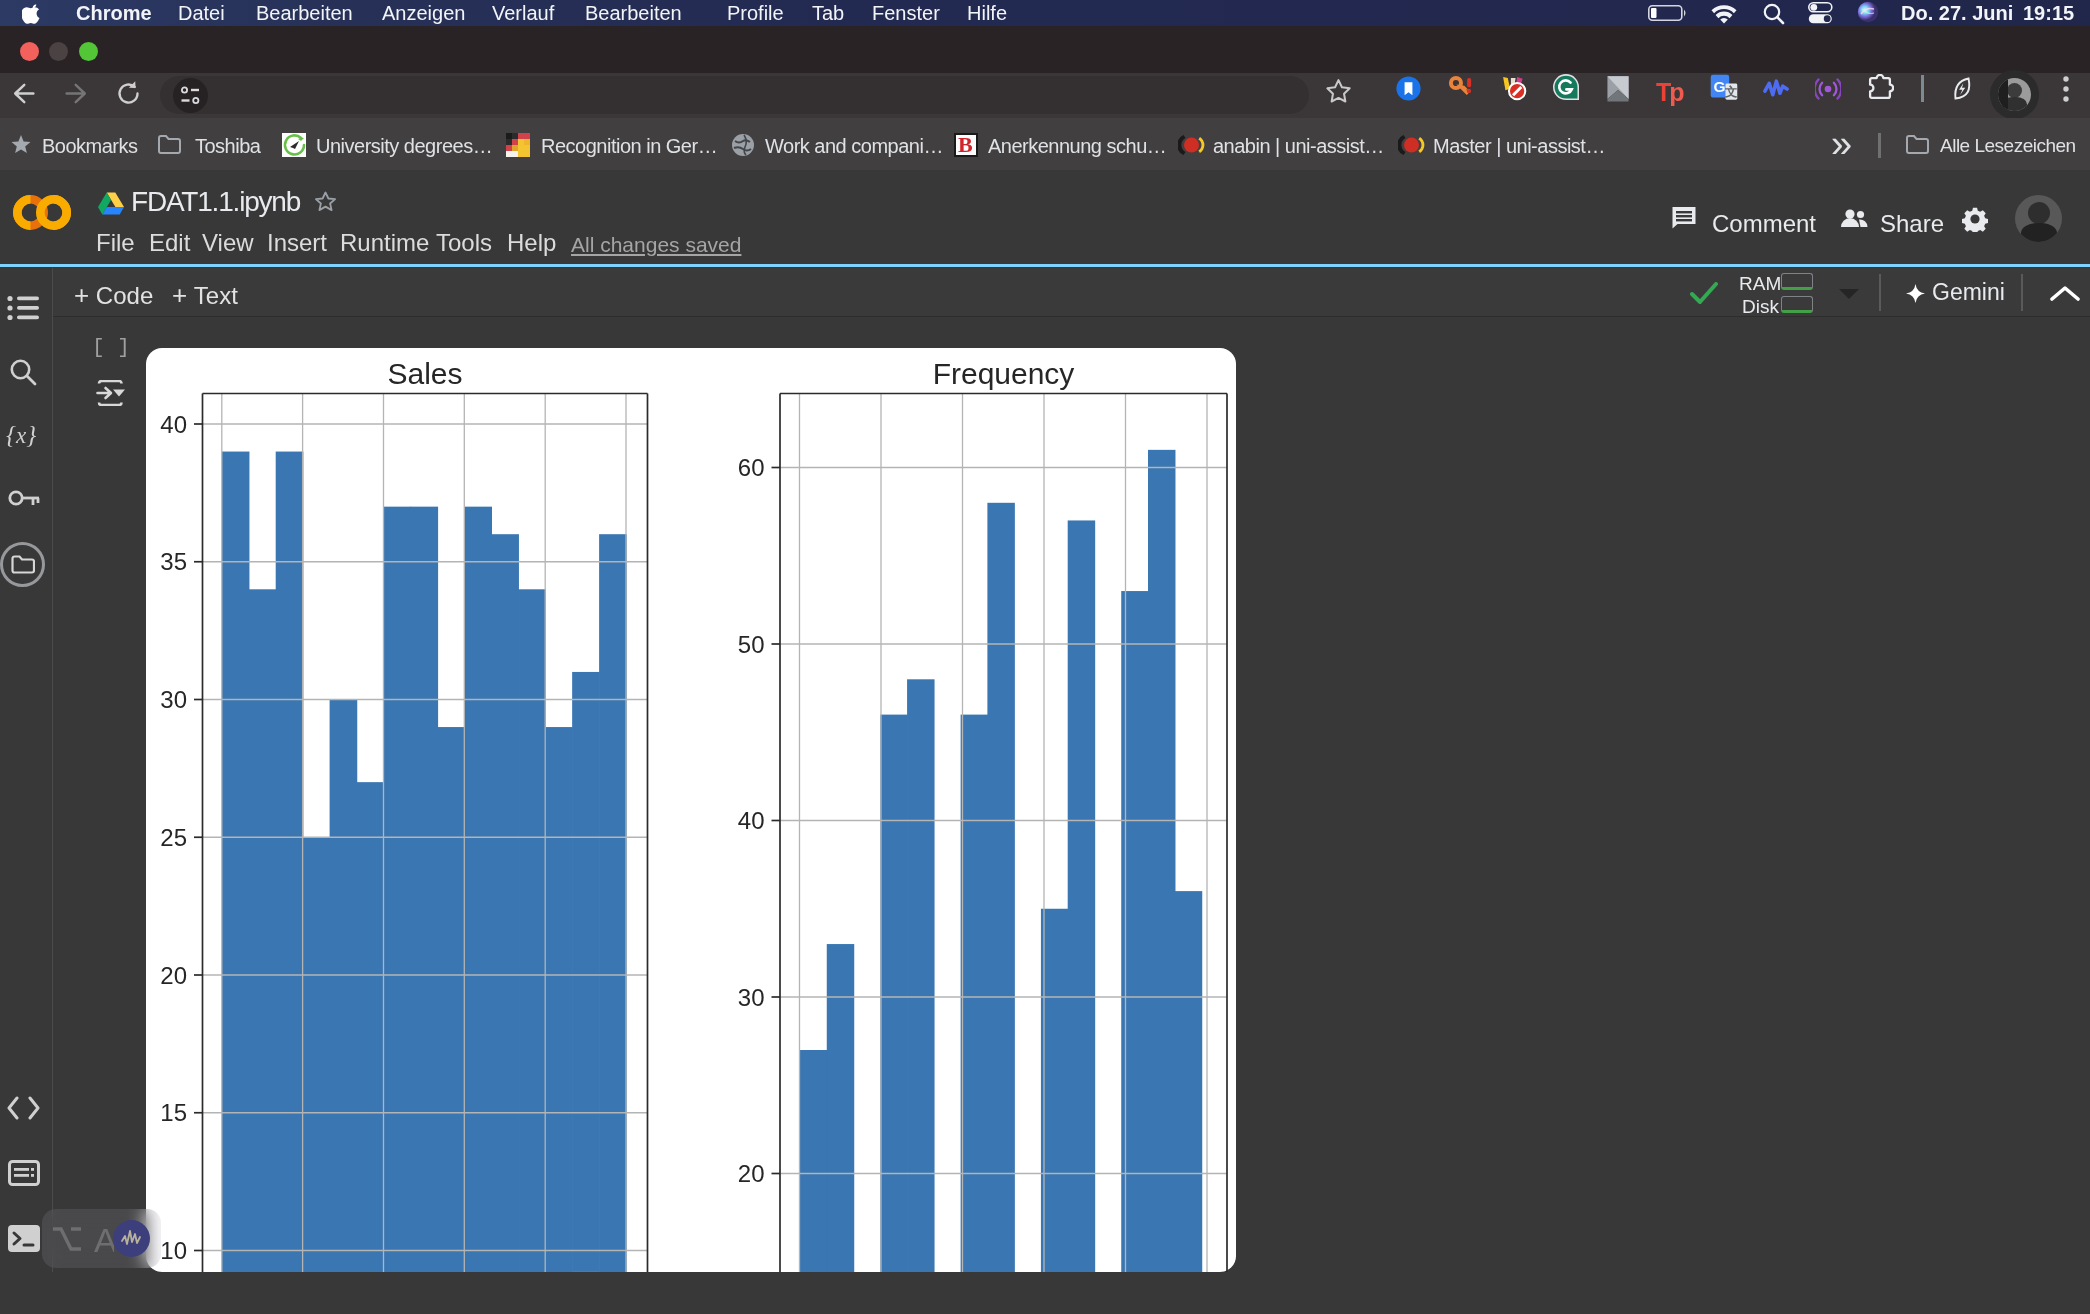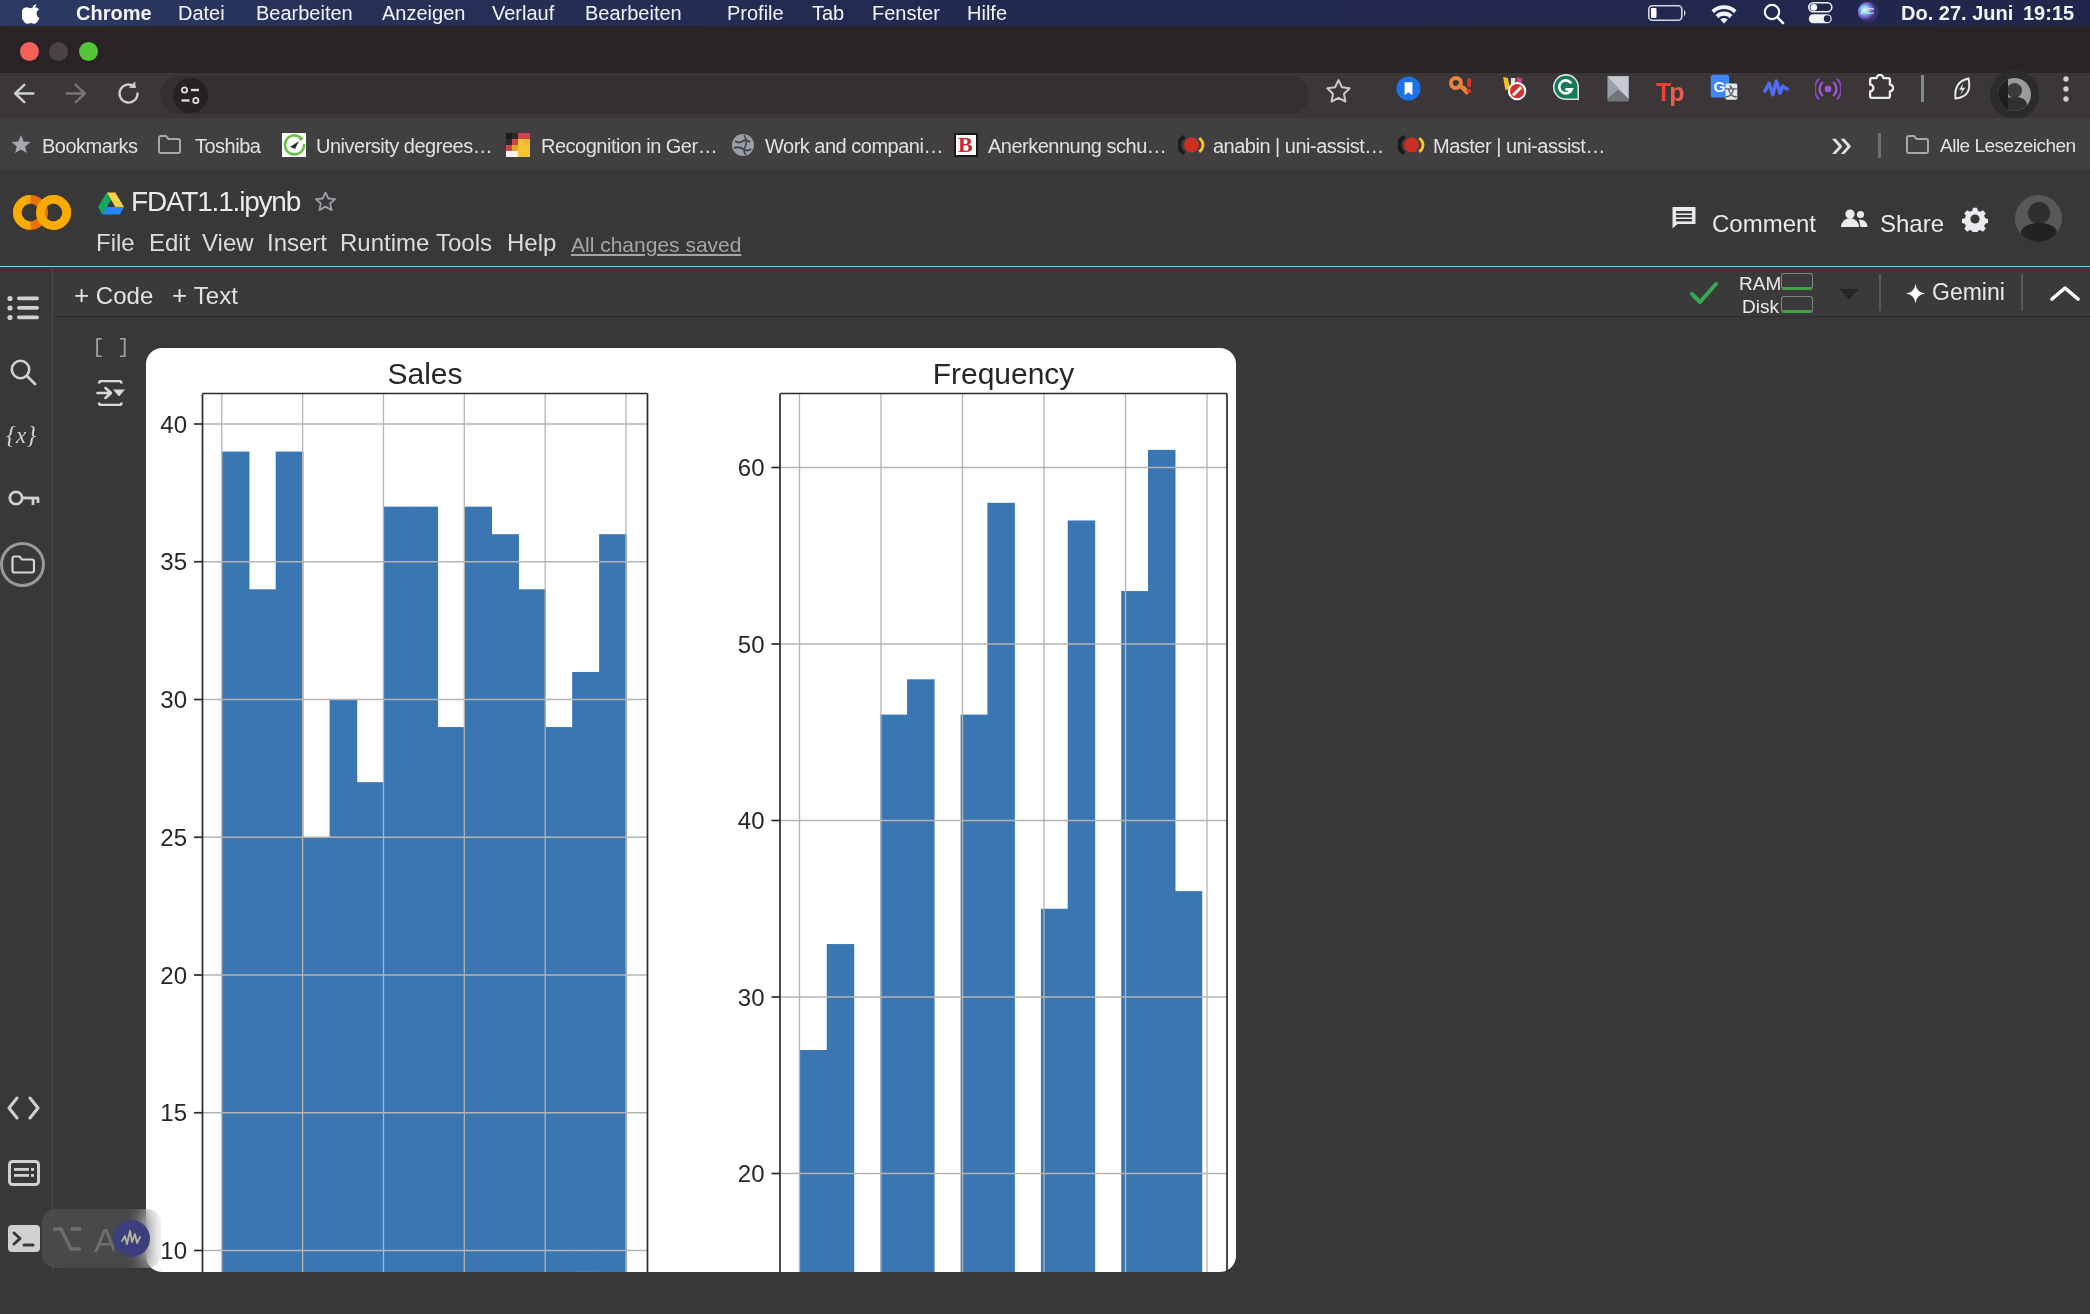--- a/index.html
+++ b/index.html
@@ -23,21 +23,21 @@
   #pill { position:absolute; left:160px; top:3px; width:1149px; height:38px; border-radius:19px; background:#343031; }
   #siteinfo { position:absolute; left:173px; top:5px; width:35px; height:35px; border-radius:50%; background:#262223; }
   #url { position:absolute; left:220px; top:9px; font-size:24px; line-height:25px; color:#e8e9ed; letter-spacing:-1px; }
   #url .dim { color:#9a9aa0; }
 
   
   #bookmarks { left:0; top:118px; width:2090px; height:52px; background:#423f40; }
   #bookmarks .bt { position:absolute; top:16px; white-space:nowrap; height:24px; line-height:24px; font-size:20px; letter-spacing:-0.5px; color:#dfe1e5; }
 
   
-  #cheader { left:0; top:170px; width:2090px; height:97px; background:#383838; border-bottom:1px solid #7dd3fc; }
+  #cheader { left:0; top:170px; width:2090px; height:97px; background:#383838; border-bottom:3px solid #7dd3fc; }
   #cheader .menu { position:absolute; top:61px; font-size:24px; color:#dcdcdc; line-height:24px; }
 
   
   #ctoolbar { left:0; top:268px; width:2090px; height:49px; background:#3a3a3a; border-bottom:1px solid #2d2d2d; }
 
   
   #rail { left:0; top:268px; width:53px; height:1004px; background:#383838; border-right:1px solid #4b4b4b; }
 
   
   #content { left:54px; top:318px; width:2036px; height:954px; background:#383838; }

